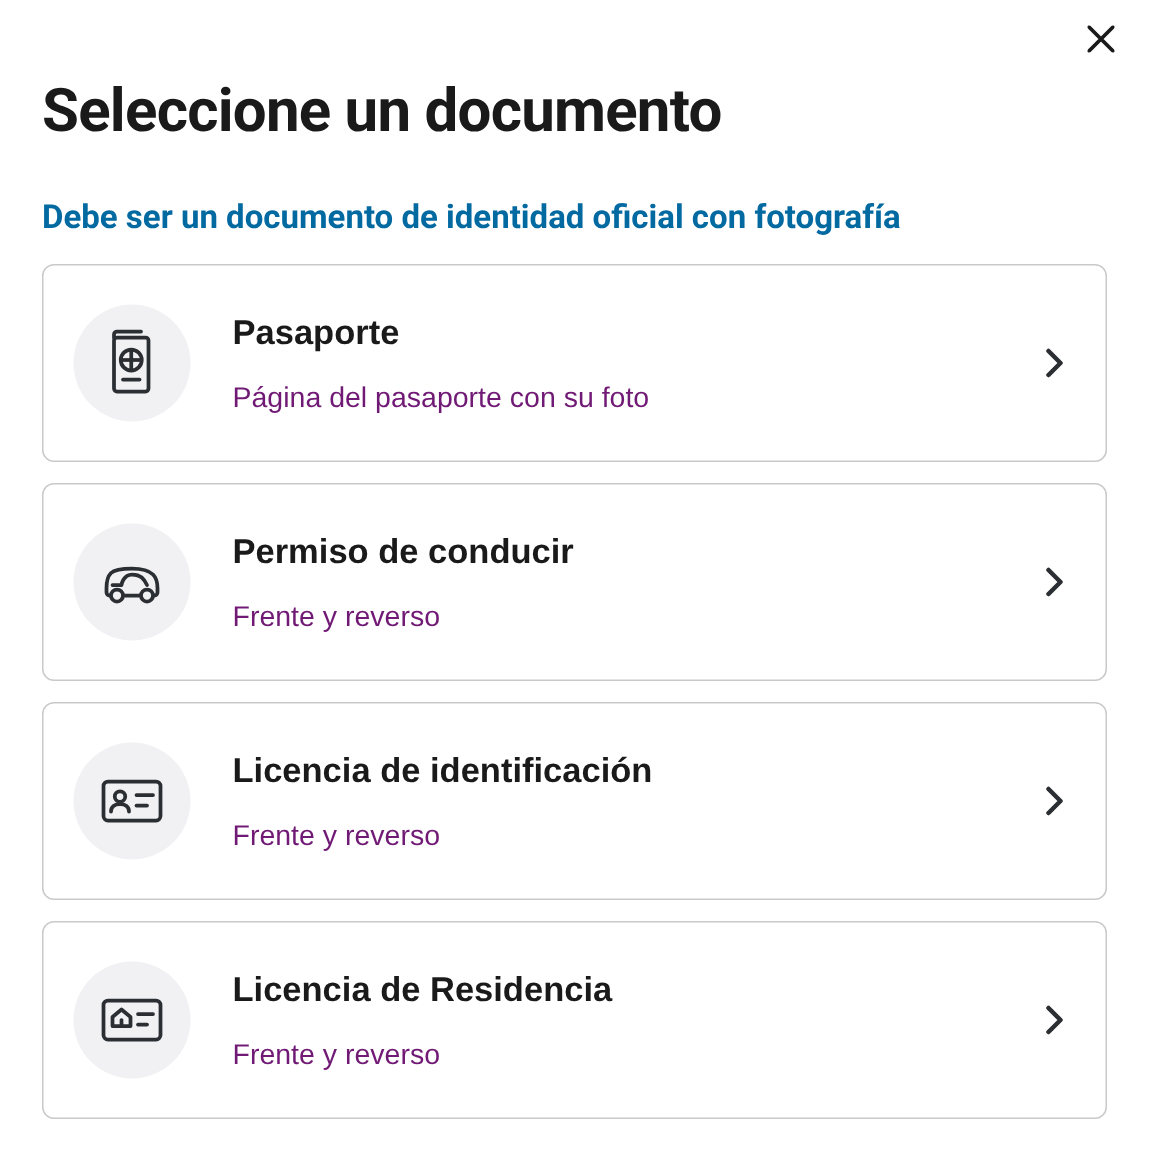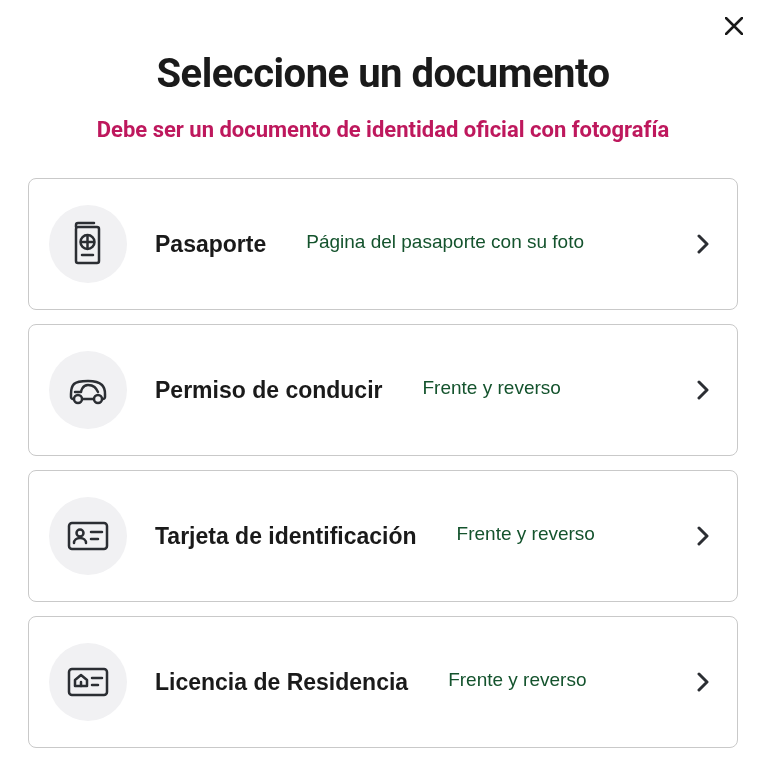--- a/index.html
+++ b/index.html
@@ -31,30 +31,28 @@
     }
     .container {
       padding: 50px 28px 28px 28px;
       display: flex;
       flex-direction: column;
     }
     .title {
       font-size: 40px;
       font-weight: 700;
       color: #1a1a1a;
-      text-align: center;
-      margin-bottom: 20px;
+      margin-bottom: 36px;
       letter-spacing: -0.5px;
     }
     .subtitle {
       font-size: 22px;
       font-weight: 700;
-      color: #be185d;
-      text-align: center;
-      margin-bottom: 36px;
+      color: #0369a1;
+      margin-bottom: 18px;
     }
     .options {
       display: flex;
       flex-direction: column;
       gap: 14px;
     }
     .option {
       display: flex;
       align-items: center;
       border: 1px solid #c9c9c9;
@@ -72,32 +70,32 @@
       border-radius: 50%;
       background: #f1f1f3;
       display: flex;
       align-items: center;
       justify-content: center;
       flex-shrink: 0;
     }
     .option-text {
       flex: 1;
       display: flex;
+      flex-direction: column;
       gap: 20px;
     }
     .option-title {
       font-size: 23px;
       font-weight: 700;
       color: #1a1a1a;
     }
     .option-desc {
       font-size: 19px;
       font-weight: 400;
-      color: #14532d;
-      margin-left: 20px;
+      color: #701a75;
     }
     .chevron {
       flex-shrink: 0;
       display: flex;
       align-items: center;
       justify-content: center;
     }
   </style>
 </head>
 <body>
@@ -160,21 +158,21 @@
       <div class="icon-circle">
         <svg width="52" height="52" viewBox="0 0 52 52" fill="none">
           <rect x="7" y="13" width="38" height="26" rx="3" stroke="#2b2e33" stroke-width="2.5" fill="none"></rect>
           <circle cx="18" cy="23" r="3.5" stroke="#2b2e33" stroke-width="2.5" fill="none"></circle>
           <path d="M12 33 C12 30 14.5 28 18 28 C21.5 28 24 30 24 33" stroke="#2b2e33" stroke-width="2.5" fill="none" stroke-linecap="round"></path>
           <line x1="29" y1="22" x2="40" y2="22" stroke="#2b2e33" stroke-width="2.5" stroke-linecap="round"></line>
           <line x1="29" y1="29" x2="36" y2="29" stroke="#2b2e33" stroke-width="2.5" stroke-linecap="round"></line>
         </svg>
       </div>
       <div class="option-text">
-        <div class="option-title">Tarjeta de identificación</div>
+        <div class="option-title">Licencia de identificación</div>
         <div class="option-desc">Frente y reverso</div>
       </div>
       <div class="chevron">
         <svg width="12" height="20" viewBox="0 0 12 20" fill="none">
           <path d="M2 2 L10 10 L2 18" stroke="#2b2e33" stroke-width="3" stroke-linecap="round" stroke-linejoin="round"></path>
         </svg>
       </div>
     </button>
 
     <button class="option">

